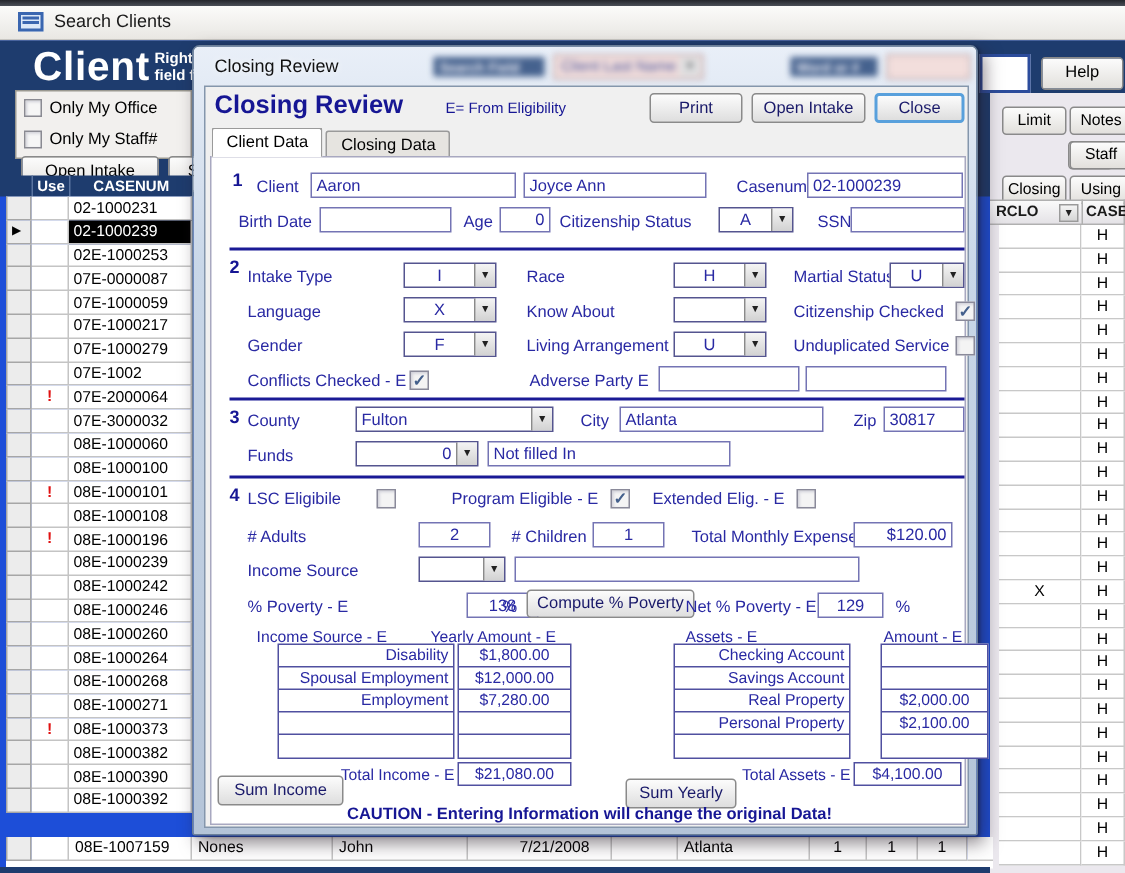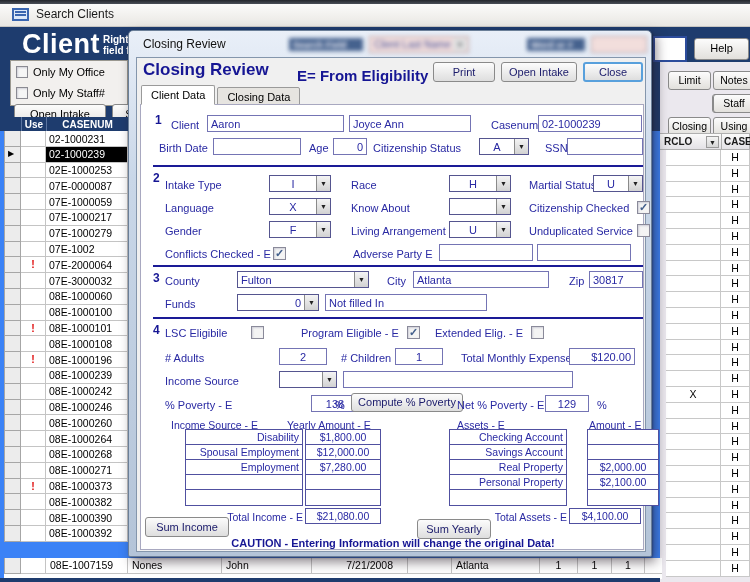--- a/index.html
+++ b/index.html
@@ -1,17 +1,17 @@
 <!DOCTYPE html>
 <html><head>
 <meta charset="utf-8">
 <style>
   * { margin:0; padding:0; box-sizing:border-box; }
   body { font-family:"Liberation Sans", sans-serif; }
-  #root { position:relative; width:750px; height:582px; background:#3b82f6; overflow:hidden; }
+  #root { position:relative; width:750px; height:582px; background:#1d4ed8; overflow:hidden; }
   .abs { position:absolute; }
 
   
   .win-topstrip { left:0; top:0; width:750px; height:4px; background:linear-gradient(180deg,#23262c,#4a4f58); }
   .win-titlebar { left:0; top:4px; width:750px; height:23px; background:linear-gradient(180deg,#fbfbfa,#e9e7e3); border-bottom:1px solid #c8c6c2; }
   .form-icon { position:absolute; left:12px; top:4px; width:17px; height:13px; background:#dce8f8; border:2px solid #3a66b0; }
   .form-icon i { display:block; height:2px; background:#3a66b0; margin:1px 1px 0 1px; }
   .win-title { position:absolute; left:36px; top:3px; font-size:12px; color:#1a1a1a; }
 
   .navy-band { background:#1e3c6e; }
@@ -54,21 +54,21 @@
   
   .dialog { left:128px; top:30px; width:524px; height:527px; background:linear-gradient(180deg,#e9eff8 0%,#c9d7e8 28%,#b4c4d8 100%); border:1px solid #6b7f98; border-radius:5px 5px 2px 2px; box-shadow:4px 5px 12px rgba(40,30,40,0.55), 1px 1px 2px rgba(0,0,0,0.3); }
   .dlg-title { position:absolute; left:14px; top:6px; font-size:12px; color:#111; text-shadow:0 0 6px rgba(255,255,255,0.95); }
   .ghost { filter:blur(2px); opacity:0.85; overflow:hidden; }
   .ghost-navy { background:#2a4a7c; color:#f0f0f8; font-size:9px; font-weight:bold; padding:2px 0 0 4px; }
   .ghost-pink { background:#f5dcd8; border:1px solid #b09090; color:#303a8a; font-size:10px; padding:2px 0 0 4px; }
   .ghost-arrow { position:absolute; right:1px; top:1px; width:14px; height:13px; background:#ddd; font-size:7px; text-align:center; line-height:13px; color:#444; }
 
   .dlg-client { position:absolute; left:7px; top:26px; width:510px; height:495px; background:#f0f0f0; border:1px solid #8496ac; }
   .dlg-heading { position:absolute; left:6px; top:2px; font-size:17px; font-weight:bold; color:#161694; }
-  .dlg-sub { position:absolute; left:132px; top:9px; font-size:15px; font-weight:bold; color:#161694;padding-left:28px; }
+  .dlg-sub { position:absolute; left:132px; top:9px; font-size:10px; font-weight:normal; color:#161694;padding-left:28px; }
   .dbtn { position:absolute; background:linear-gradient(180deg,#fcfcfc,#dedede); border:1px solid #8a8a8a; border-radius:3px; font-size:11px; color:#1a1a6a; text-align:center; padding-top:3px; }
   .dbtn.default { border:2px solid #58a0dc; padding-top:2px; }
 
   .tabs { position:absolute; left:4px; top:27px; display:flex; align-items:flex-end; }
   .tab { font-size:11px; color:#000; border:1px solid #9a9a9a; padding:3px 9px 2px 9px; border-radius:2px 2px 0 0; }
   .tab.active { background:#fff; border-bottom:1px solid #fff; height:20px; z-index:3; position:relative; }
   .tab.inactive { background:#e6e4e0; height:18px; margin-left:2px; }
   .tab-panel { position:absolute; left:3px; top:46px; width:504px; height:446px; background:#fff; border:1px solid #a8a8c0; }
 
   .secnum { position:absolute; font-size:12px; font-weight:bold; color:#161694; }

